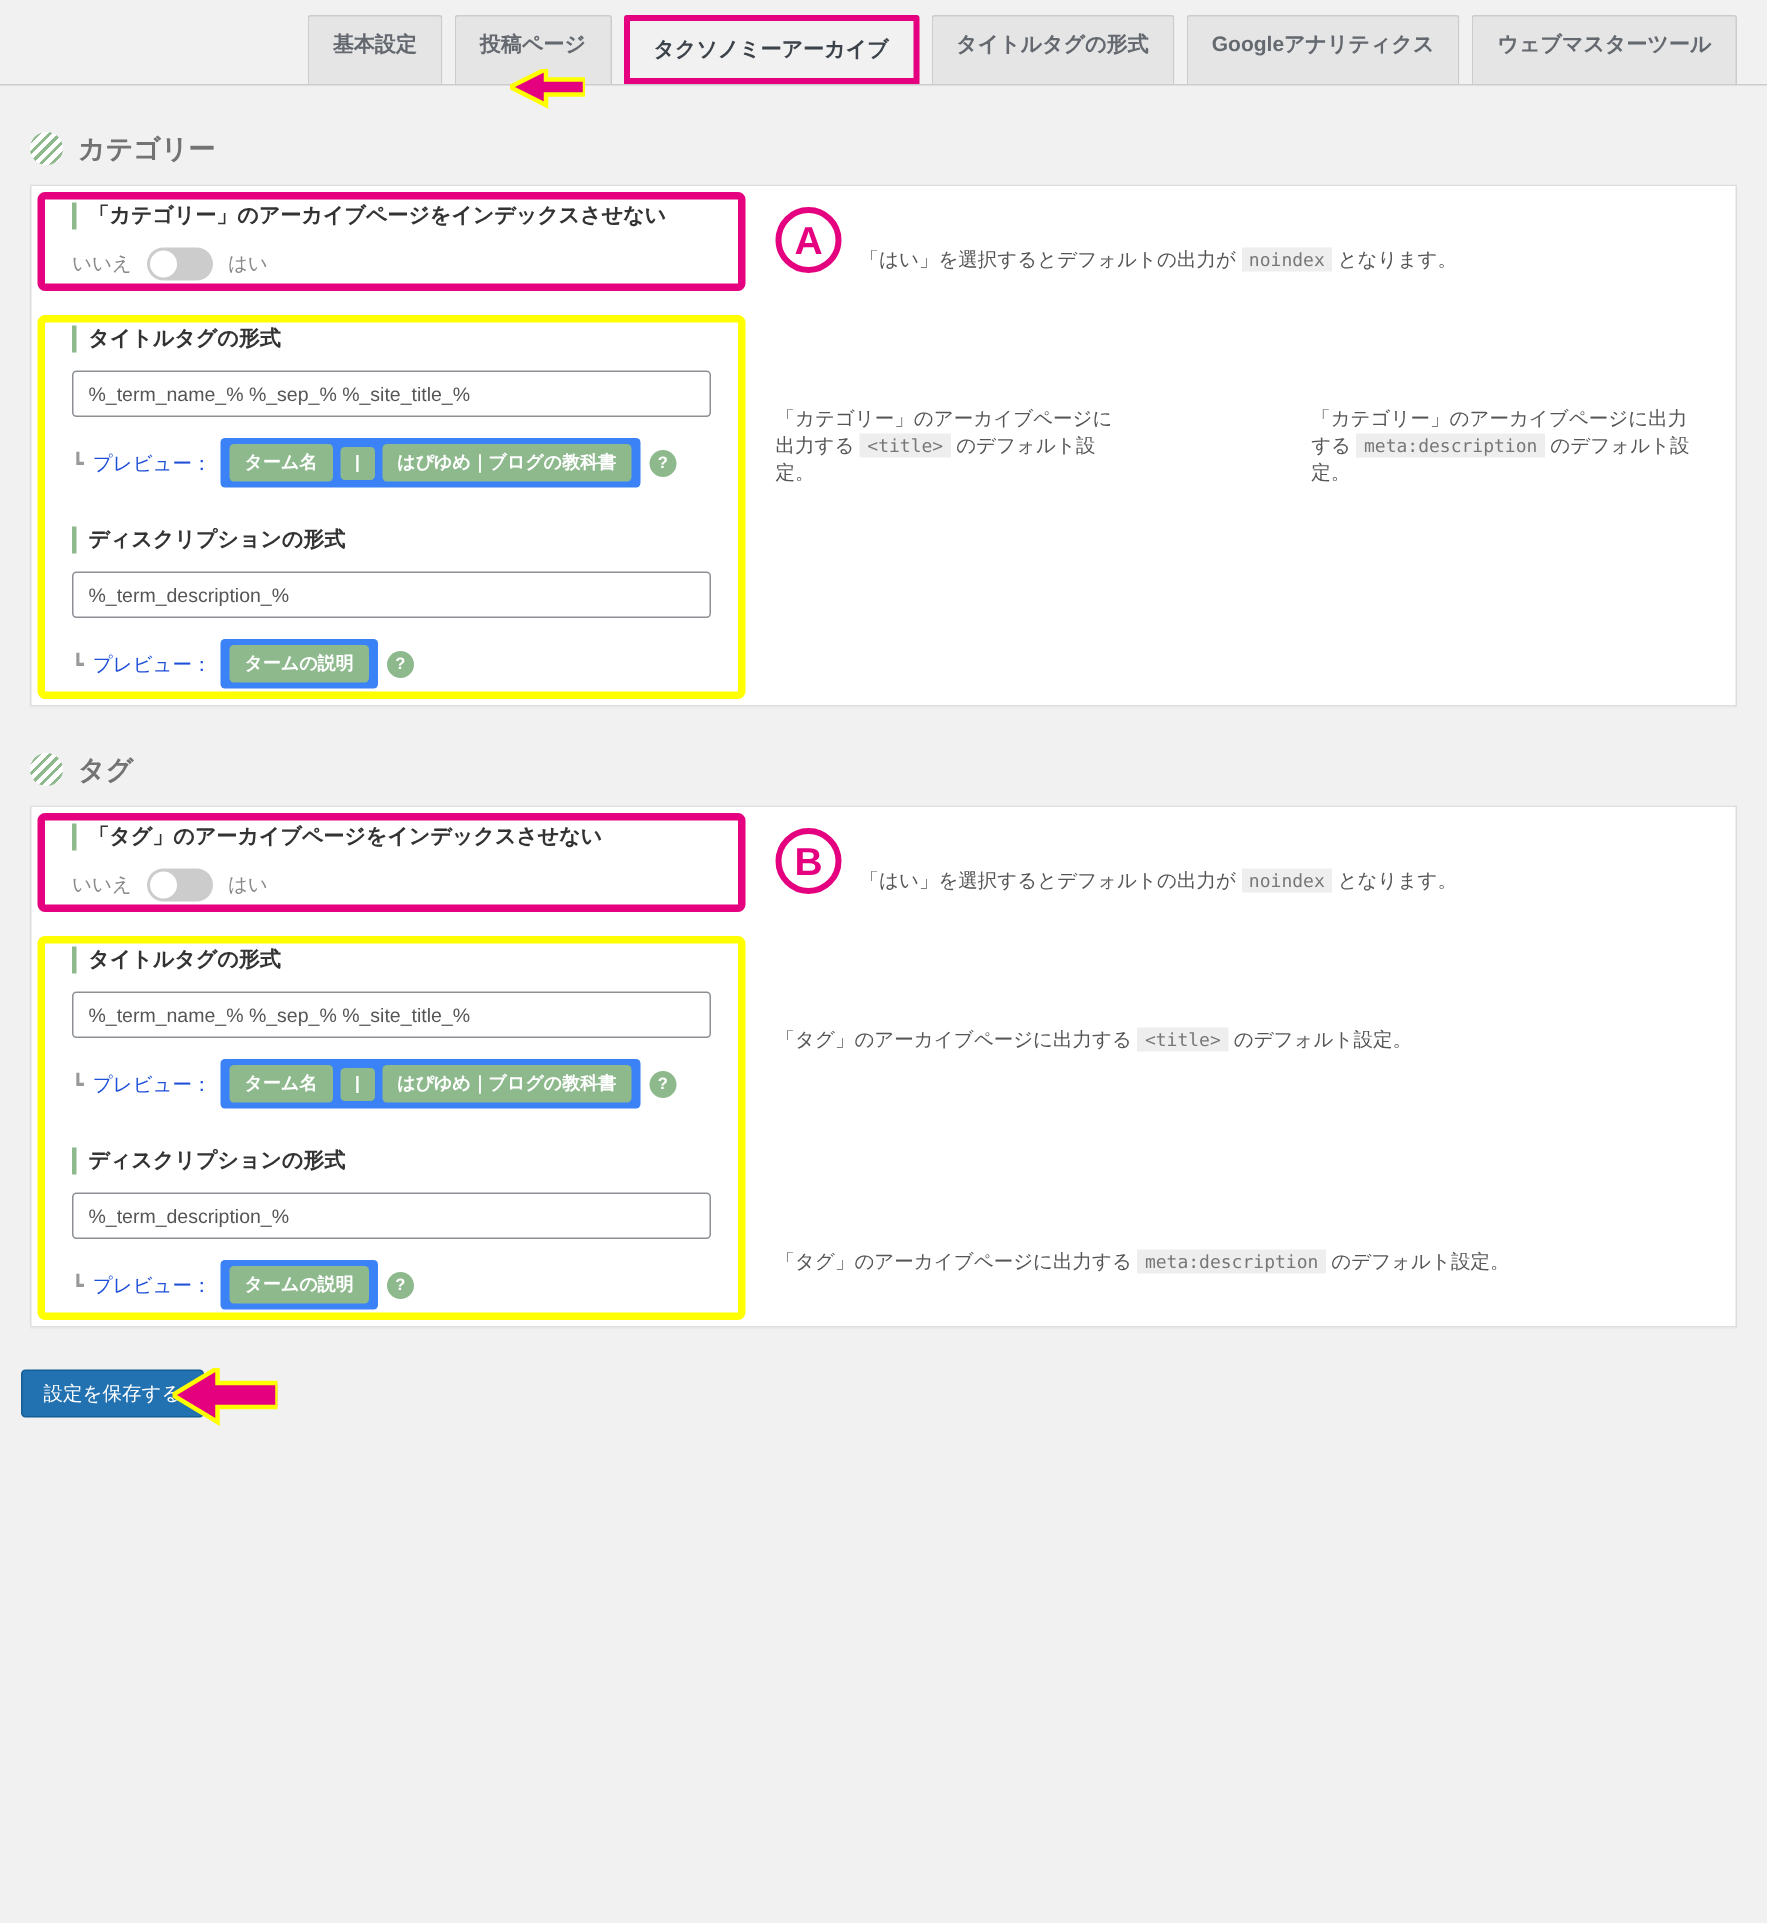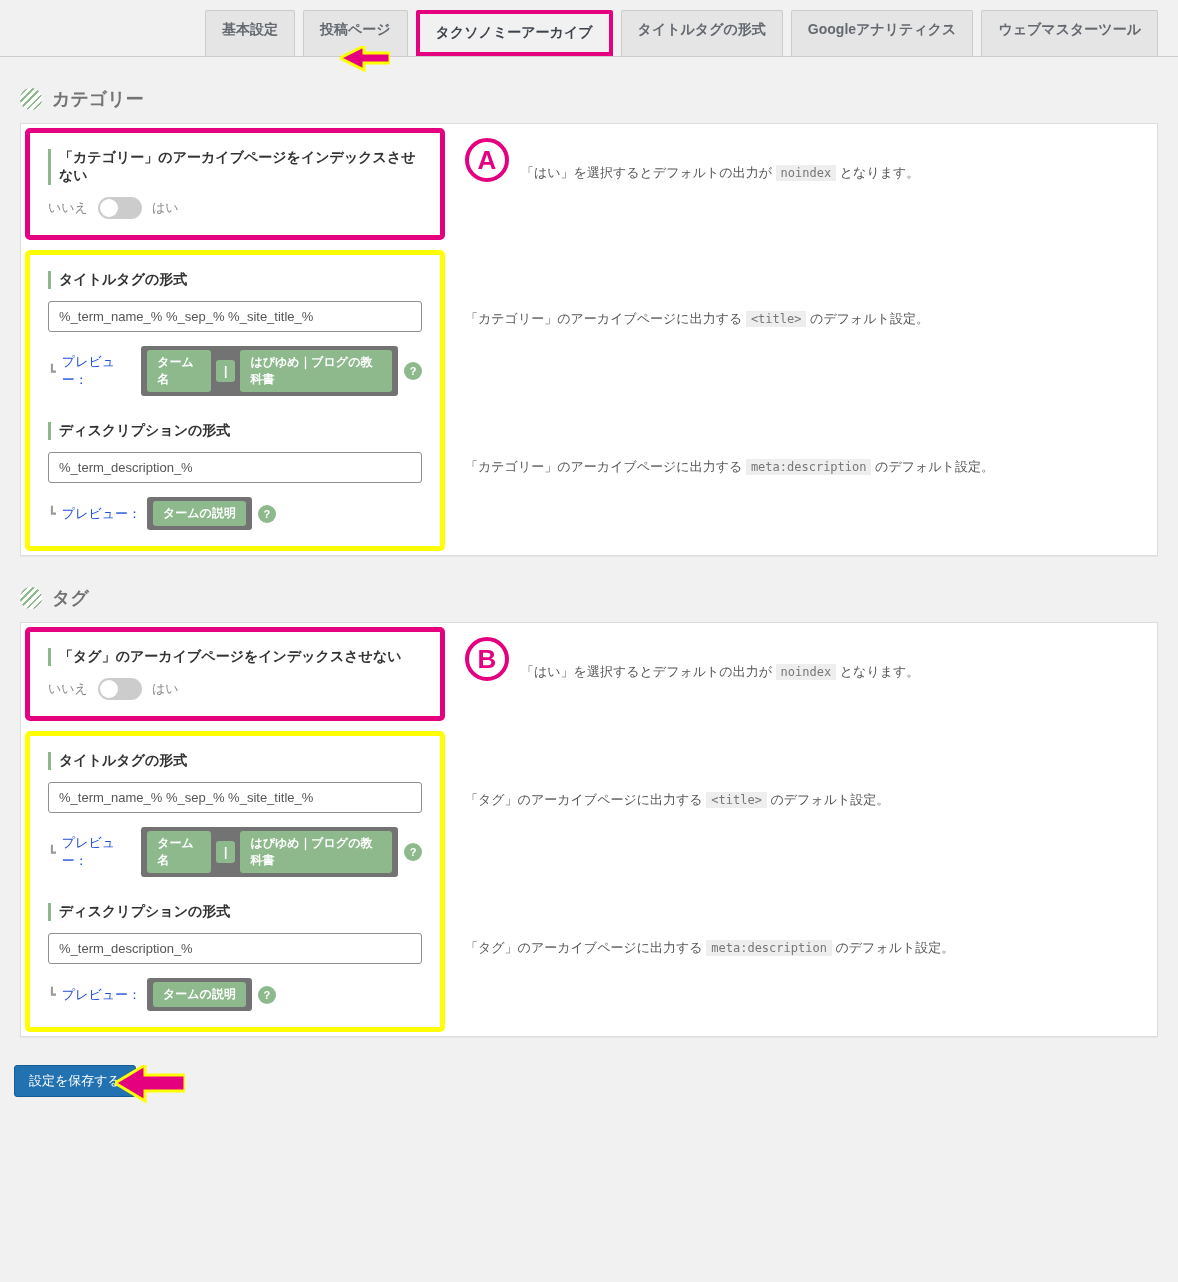--- a/index.html
+++ b/index.html
@@ -82,23 +82,23 @@
       border: 1px solid #ddd;
       padding: 4px;
       box-shadow: 0 1px 1px rgba(0,0,0,0.04);
     }
     .row {
       display: flex;
       align-items: flex-start;
       padding: 0;
     }
     .left-box {
-      width: 420px;
+      width: 472px;
       flex-shrink: 0;
-      padding: 16px 18px;
+      padding: 2px 18px;
     }
     .left-box.pink {
       border: 5px solid #e4007f;
       border-radius: 5px;
     }
     .left-box.yellow {
       border: 5px solid #ffff00;
       border-radius: 5px;
     }
     .field-title {
@@ -186,26 +186,27 @@
     }
     .preview-label {
       color: #1d4ed8;
       font-size: 13px;
     }
     .preview-tree {
       color: #999;
       font-size: 13px;
     }
     .chip-container {
-      background: #737373;
+      background: #3b82f6;
       padding: 4px 6px;
       border-radius: 3px;
       display: flex;
       gap: 5px;
       align-items: center;
+      font-family: Liberation Mono, monospace;
     }
     .chip {
       background: #8db98d;
       color: #fff;
       padding: 4px 10px;
       border-radius: 3px;
       font-size: 12px;
       font-weight: bold;
     }
     .chip-sep {
@@ -316,21 +317,21 @@
         <div class="preview-row">
           <span class="preview-tree">┗ </span>
           <span class="preview-label">プレビュー：</span>
           <div class="chip-container">
             <span class="chip">タームの説明</span>
           </div>
           <div class="help-circle">?</div>
         </div>
       </div>
     </div>
-    <div class="right-desc" style="flex-direction:column;align-items:flex-start;justify-content:center;gap:130px;padding-top:60px;">
+    <div class="right-desc" style="flex-direction:row;align-items:flex-start;justify-content:center;gap:130px;padding-top:60px;">
       <div>
         <span>「カテゴリー」のアーカイブページに出力する </span><span class="code-tag">&lt;title&gt;</span><span> のデフォルト設定。</span>
       </div>
       <div>
         <span>「カテゴリー」のアーカイブページに出力する </span><span class="code-tag">meta:description</span><span> のデフォルト設定。</span>
       </div>
     </div>
   </div>
 
 </div>

